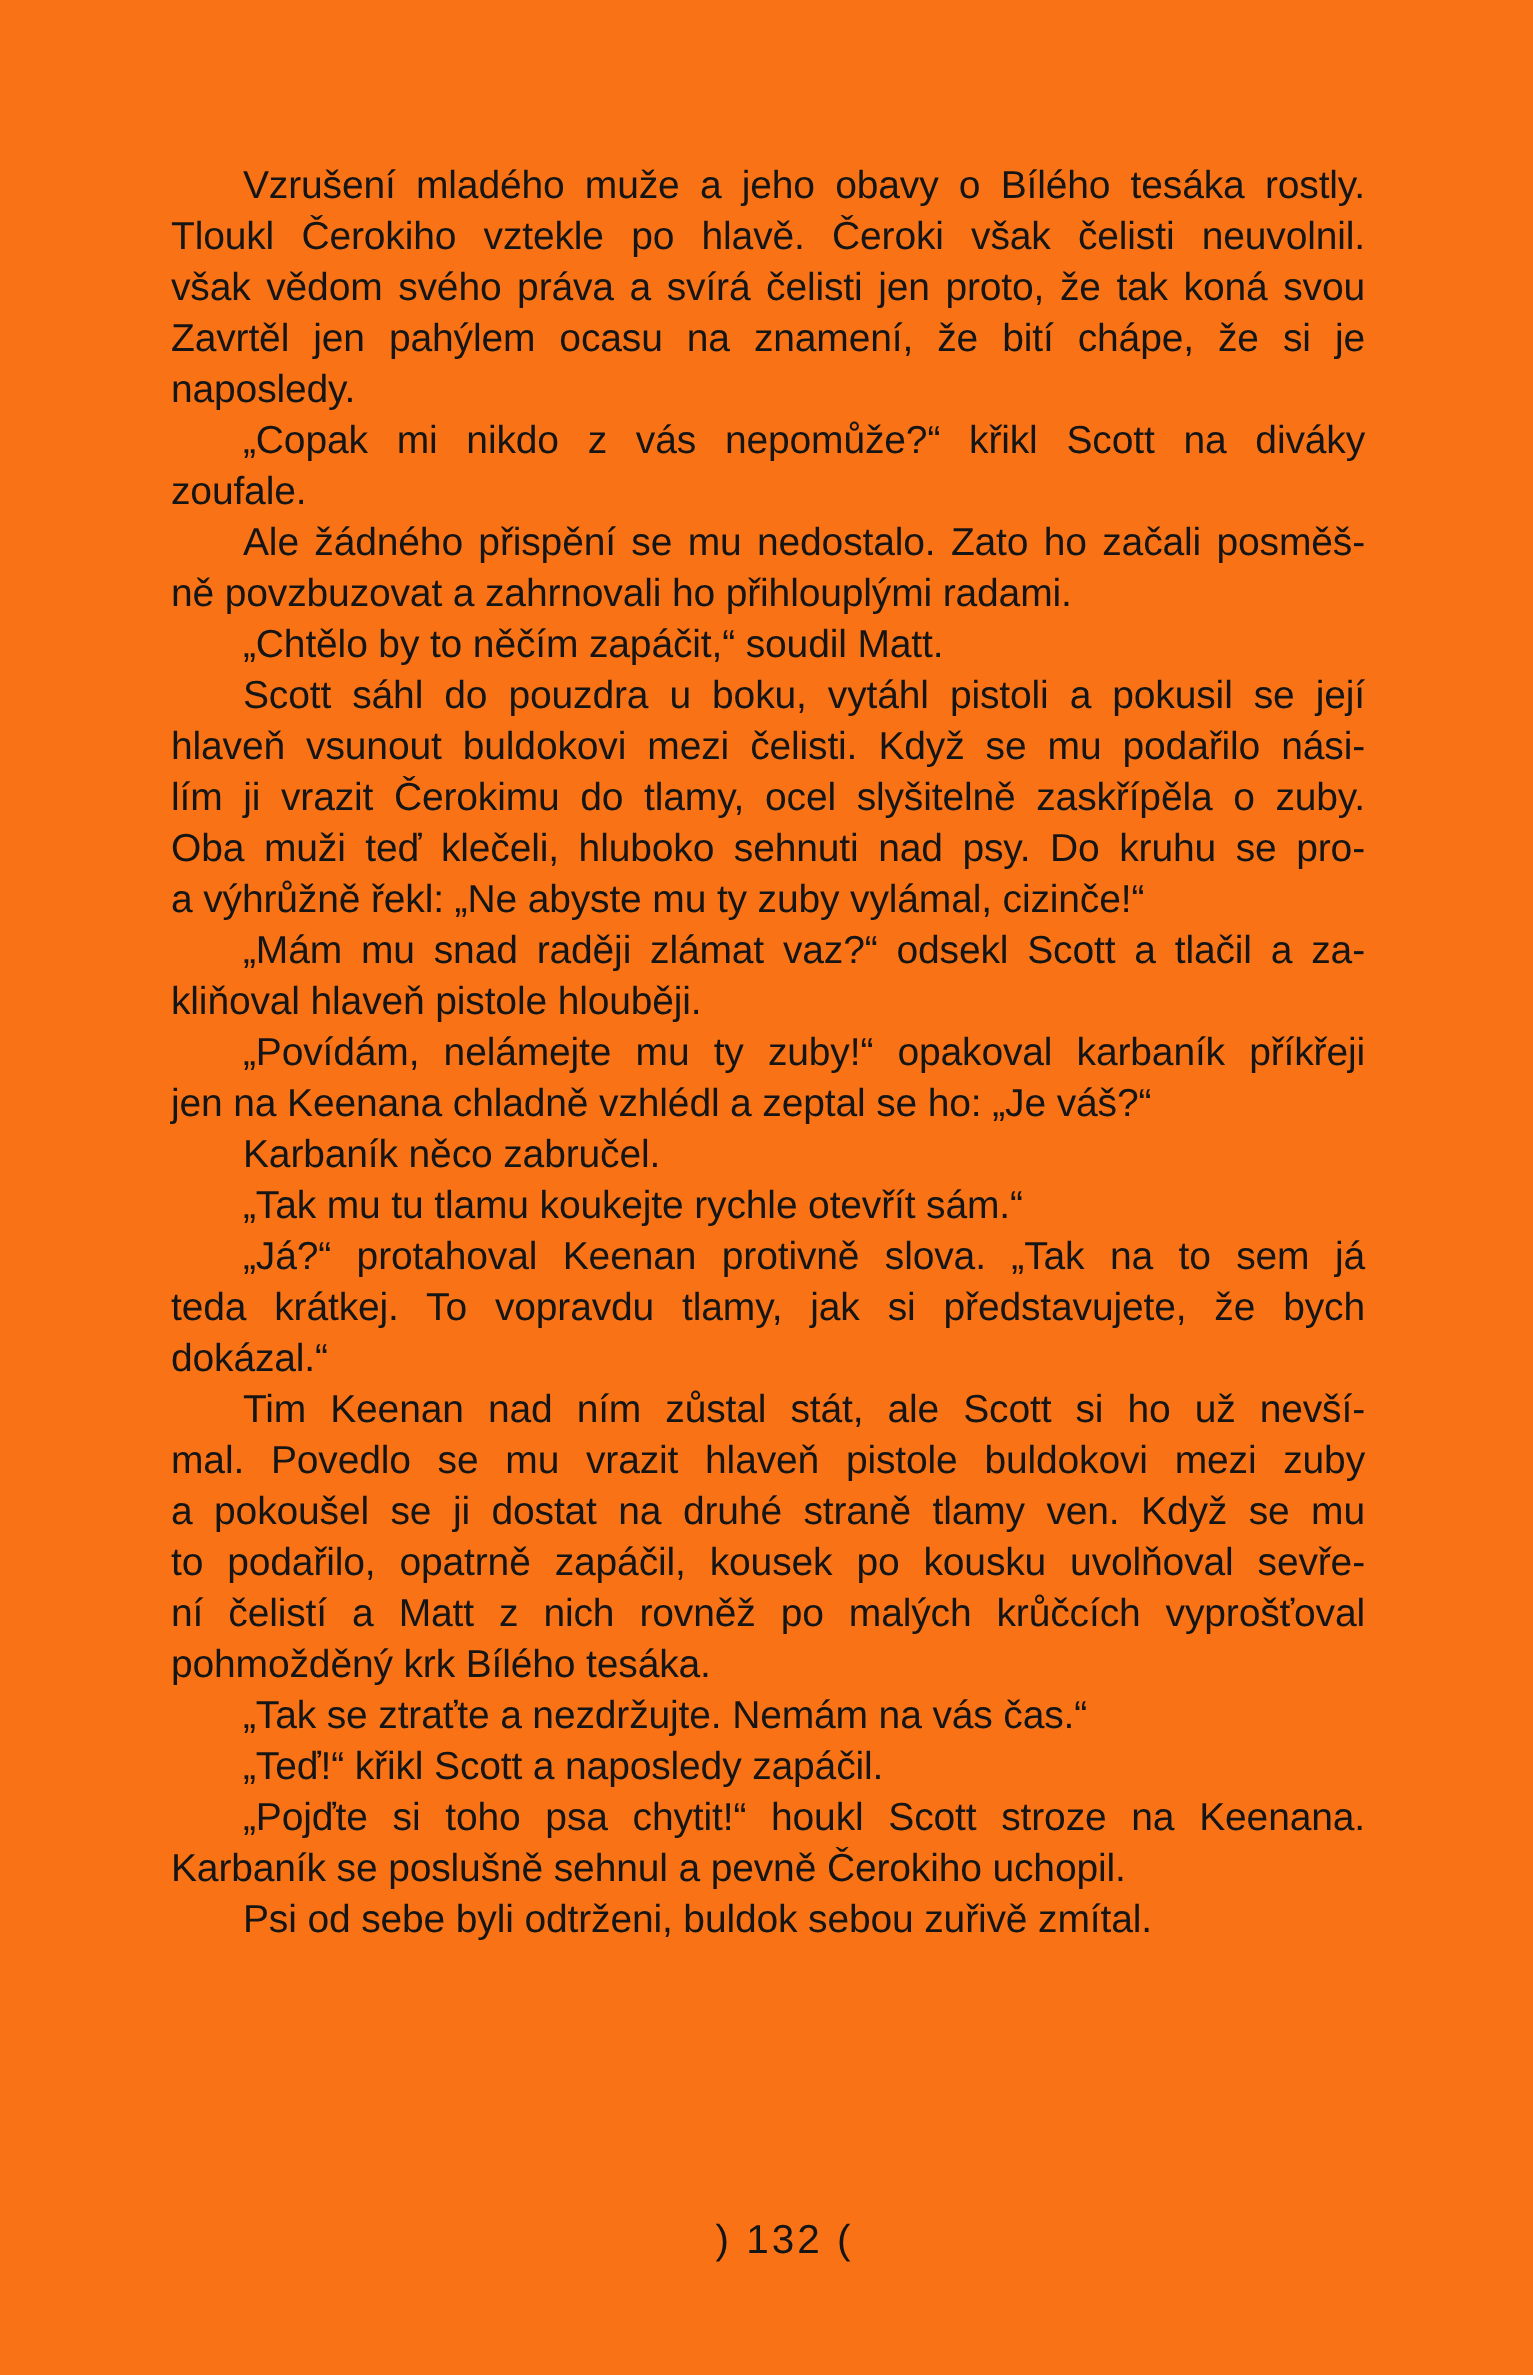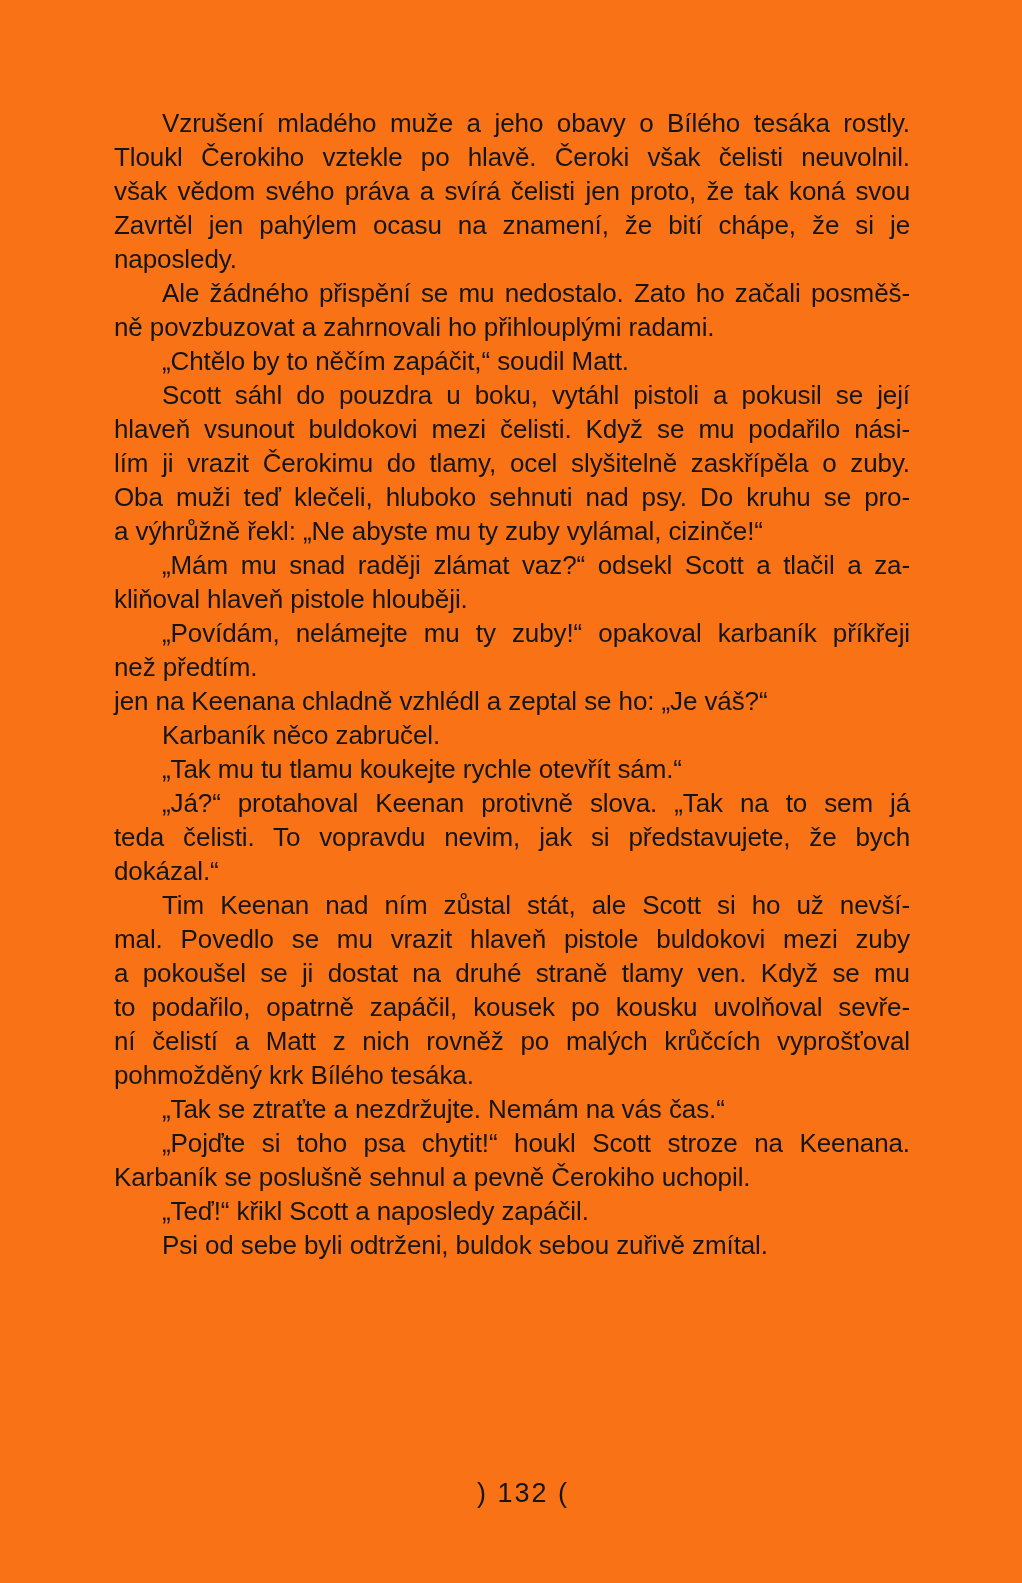--- a/index.html
+++ b/index.html
@@ -56,71 +56,74 @@
 <div class="page">
   <div class="textblock">
       <div class="paragraph">
         <div class="line first">Vzrušení mladého muže a jeho obavy o Bílého tesáka rostly.</div>
         <div class="line">Tloukl Čerokiho vztekle po hlavě. Čeroki však čelisti neuvolnil.</div>
         <div class="line">však vědom svého práva a svírá čelisti jen proto, že tak koná svou</div>
         <div class="line">Zavrtěl jen pahýlem ocasu na znamení, že bití chápe, že si je</div>
         <div class="line last">naposledy.</div>
       </div>
       <div class="paragraph">
+        <div class="line first">„Copak mi nikdo z vás nepomůže?“ křikl Scott na diváky</div>
+        <div class="line last">zoufale.</div>
+      </div>
+      <div class="paragraph">
         <div class="line first">Ale žádného přispění se mu nedostalo. Zato ho začali posměš-</div>
         <div class="line last">ně povzbuzovat a zahrnovali ho přihlouplými radami.</div>
       </div>
       <div class="paragraph">
         <div class="line first last">„Chtělo by to něčím zapáčit,“ soudil Matt.</div>
       </div>
       <div class="paragraph">
         <div class="line first">Scott sáhl do pouzdra u boku, vytáhl pistoli a pokusil se její</div>
         <div class="line">hlaveň vsunout buldokovi mezi čelisti. Když se mu podařilo nási-</div>
         <div class="line">lím ji vrazit Čerokimu do tlamy, ocel slyšitelně zaskřípěla o zuby.</div>
         <div class="line">Oba muži teď klečeli, hluboko sehnuti nad psy. Do kruhu se pro-</div>
         <div class="line last">a výhrůžně řekl: „Ne abyste mu ty zuby vylámal, cizinče!“</div>
       </div>
       <div class="paragraph">
         <div class="line first">„Mám mu snad raději zlámat vaz?“ odsekl Scott a tlačil a za-</div>
         <div class="line last">kliňoval hlaveň pistole hlouběji.</div>
       </div>
       <div class="paragraph">
         <div class="line first">„Povídám, nelámejte mu ty zuby!“ opakoval karbaník příkřeji</div>
-        <div class="line last">než předtím.</div>
       </div>
       <div class="paragraph">
         <div class="line last">jen na Keenana chladně vzhlédl a zeptal se ho: „Je váš?“</div>
       </div>
       <div class="paragraph">
         <div class="line first last">Karbaník něco zabručel.</div>
       </div>
       <div class="paragraph">
         <div class="line first last">„Tak mu tu tlamu koukejte rychle otevřít sám.“</div>
       </div>
       <div class="paragraph">
         <div class="line first">„Já?“ protahoval Keenan protivně slova. „Tak na to sem já</div>
-        <div class="line">teda čelisti. To vopravdu nevim, jak si představujete, že bych</div>
+        <div class="line">teda krátkej. To vopravdu tlamy, jak si představujete, že bych</div>
         <div class="line last">dokázal.“</div>
       </div>
       <div class="paragraph">
         <div class="line first">Tim Keenan nad ním zůstal stát, ale Scott si ho už nevší-</div>
         <div class="line">mal. Povedlo se mu vrazit hlaveň pistole buldokovi mezi zuby</div>
         <div class="line">a pokoušel se ji dostat na druhé straně tlamy ven. Když se mu</div>
         <div class="line">to podařilo, opatrně zapáčil, kousek po kousku uvolňoval sevře-</div>
         <div class="line">ní čelistí a Matt z nich rovněž po malých krůčcích vyprošťoval</div>
         <div class="line last">pohmožděný krk Bílého tesáka.</div>
       </div>
       <div class="paragraph">
         <div class="line first last">„Tak se ztraťte a nezdržujte. Nemám na vás čas.“</div>
       </div>
       <div class="paragraph">
+        <div class="line first last">„Teď!“ křikl Scott a naposledy zapáčil.</div>
+      </div>
+      <div class="paragraph">
         <div class="line first">„Pojďte si toho psa chytit!“ houkl Scott stroze na Keenana.</div>
         <div class="line last">Karbaník se poslušně sehnul a pevně Čerokiho uchopil.</div>
-      </div>
-      <div class="paragraph">
-        <div class="line first last">„Teď!“ křikl Scott a naposledy zapáčil.</div>
       </div>
       <div class="paragraph">
         <div class="line first last">Psi od sebe byli odtrženi, buldok sebou zuřivě zmítal.</div>
       </div>
     </div>
   <div class="pagenum">) 132 (</div>
 </div>
 
 </body></html>

